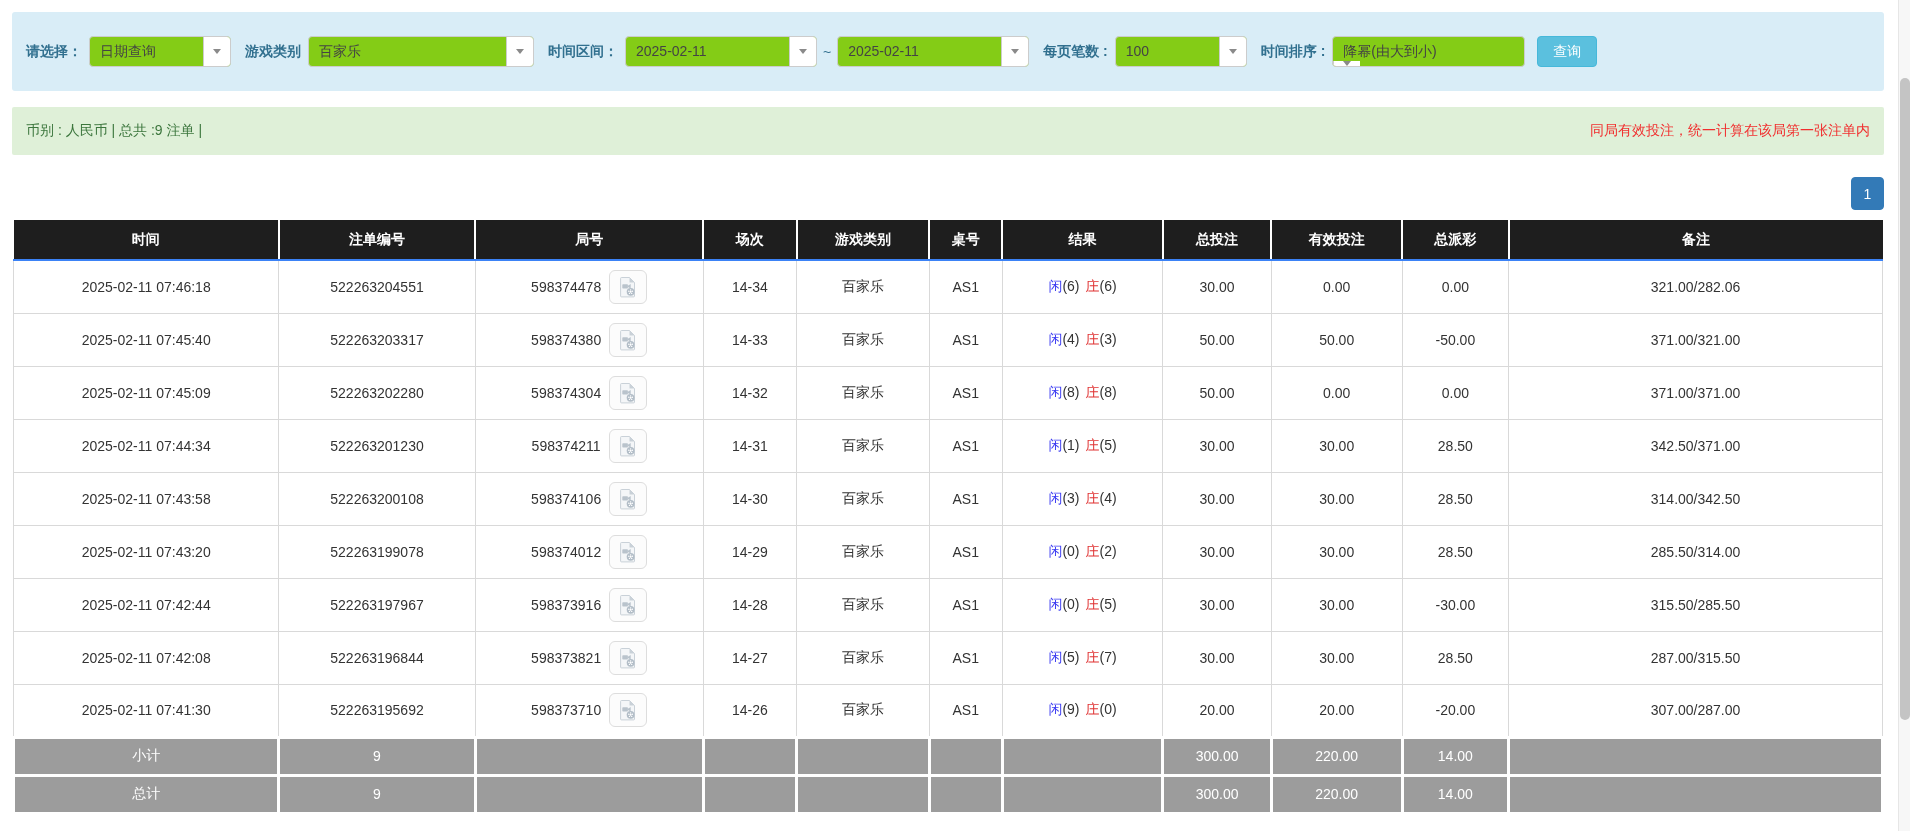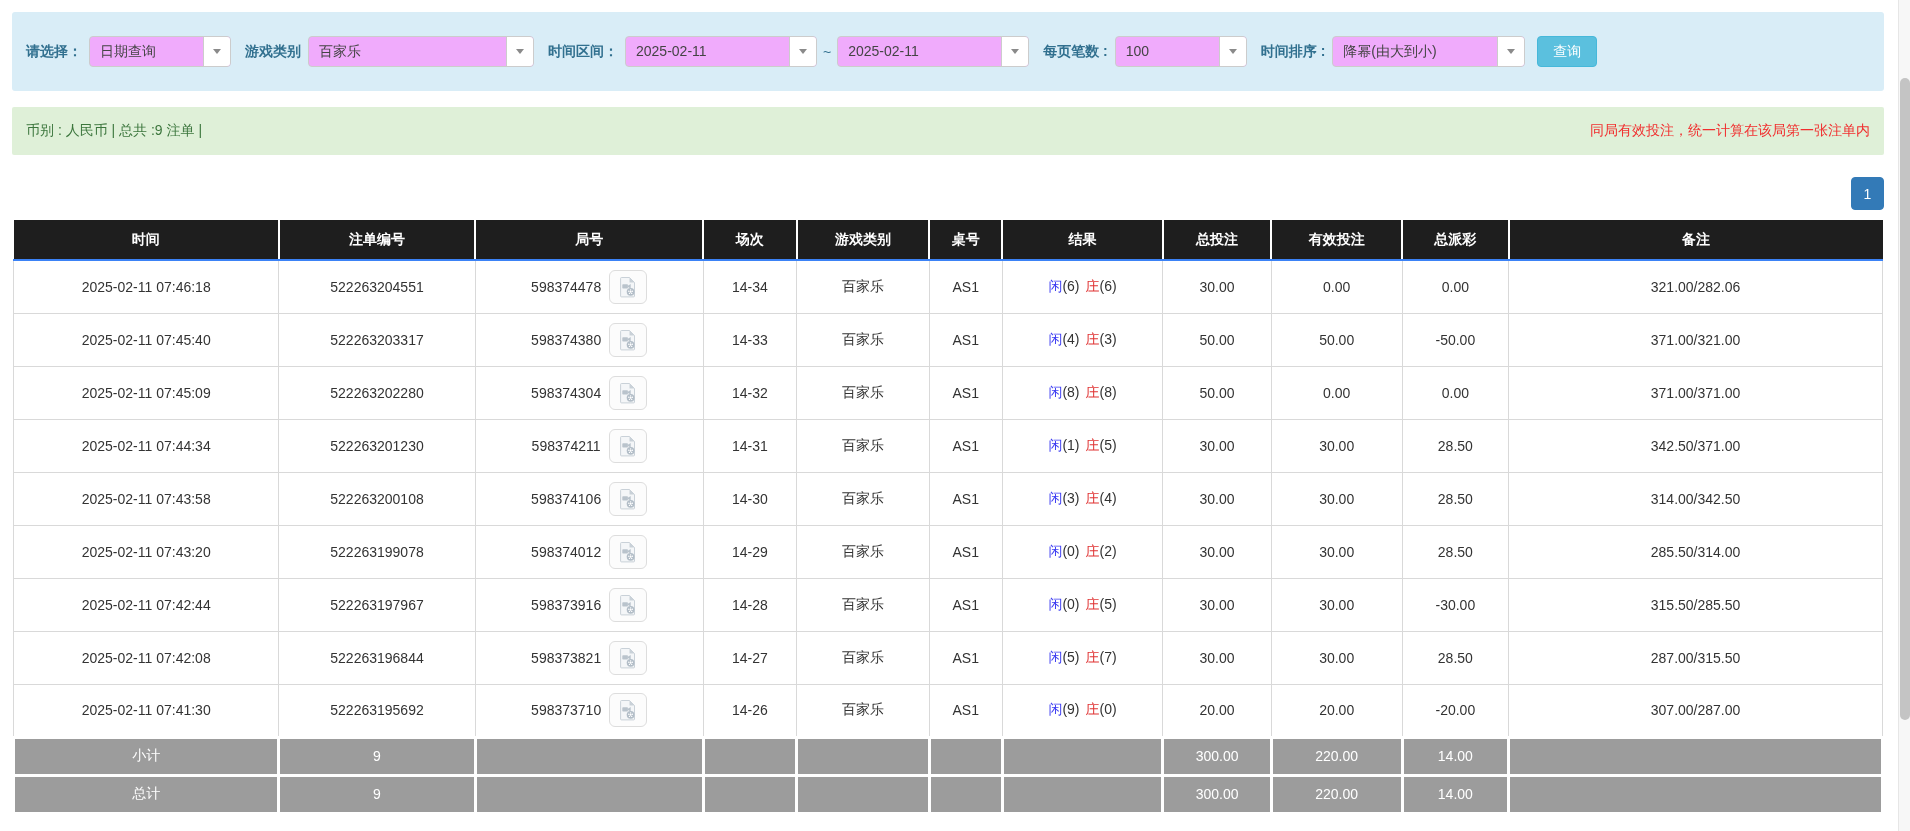--- a/index.html
+++ b/index.html
@@ -11,28 +11,28 @@
   .page { position: absolute; left: 12px; top: 0; width: 1872px; }
 
   
   .filter-bar {
     margin-top: 12px; background: var(--filter-bar-bg); border-radius: 3px;
     padding: 24px 14px; display: flex; align-items: center; white-space: nowrap;
   }
   .flabel { font-weight: bold; color: var(--filter-label); margin: 0 7px 0 14px; }
   .flabel:first-child { margin-left: 0; }
   .combo {
-    display: inline-flex; align-items: stretch; height: 31px; background: #f0abfc;
+    display: inline-flex; align-items: stretch; height: 31px; background: #84cc16;
     border: 1px solid #ccc; border-radius: 4px; overflow: hidden; cursor: pointer;
   }
   .combo-text { flex: 1; padding: 0 10px; line-height: 29px; color: #444; overflow: hidden; }
   .combo-caret { width: 27px; border-left: 1px solid #ccc; display: flex; align-items: center; justify-content: center; background: #fff; }
   .caret-tri { width: 0; height: 0; border-left: 4px solid transparent; border-right: 4px solid transparent; border-top: 5px solid #8a8a8a; }
   .w-qtype { width: 142px; } .w-game { width: 226px; } .w-date { width: 192px; }
-  .w-size { width: 132px; } .w-sort { width: 193px; }
+  .w-size { width: 132px; } .w-sort { width: 193px; flex-direction: column; }
   .tilde { color: #31708f; margin: 0 6px; }
   .search-btn {
     margin-left: 12px; height: 31px; padding: 0 15px; background: var(--search-button-bg);
     border: 1px solid #46b8da; border-radius: 4px; color: #fff; font-size: 14px;
     font-family: inherit; cursor: pointer;
   }
 
   
   .summary-bar {
     margin-top: 16px; background: var(--summary-bg); color: var(--summary-text);

